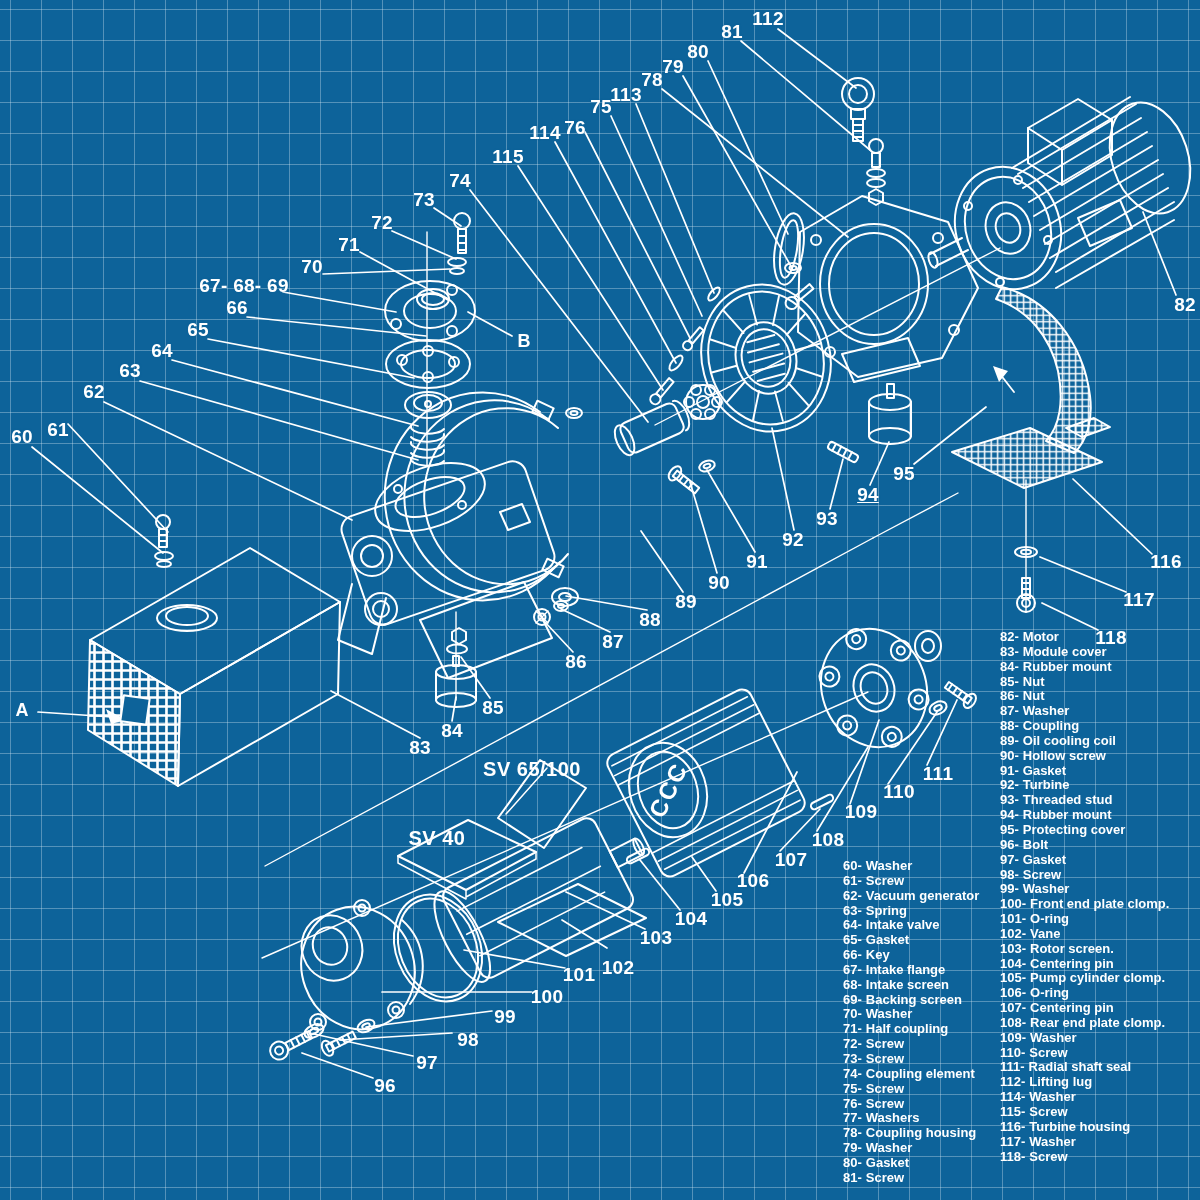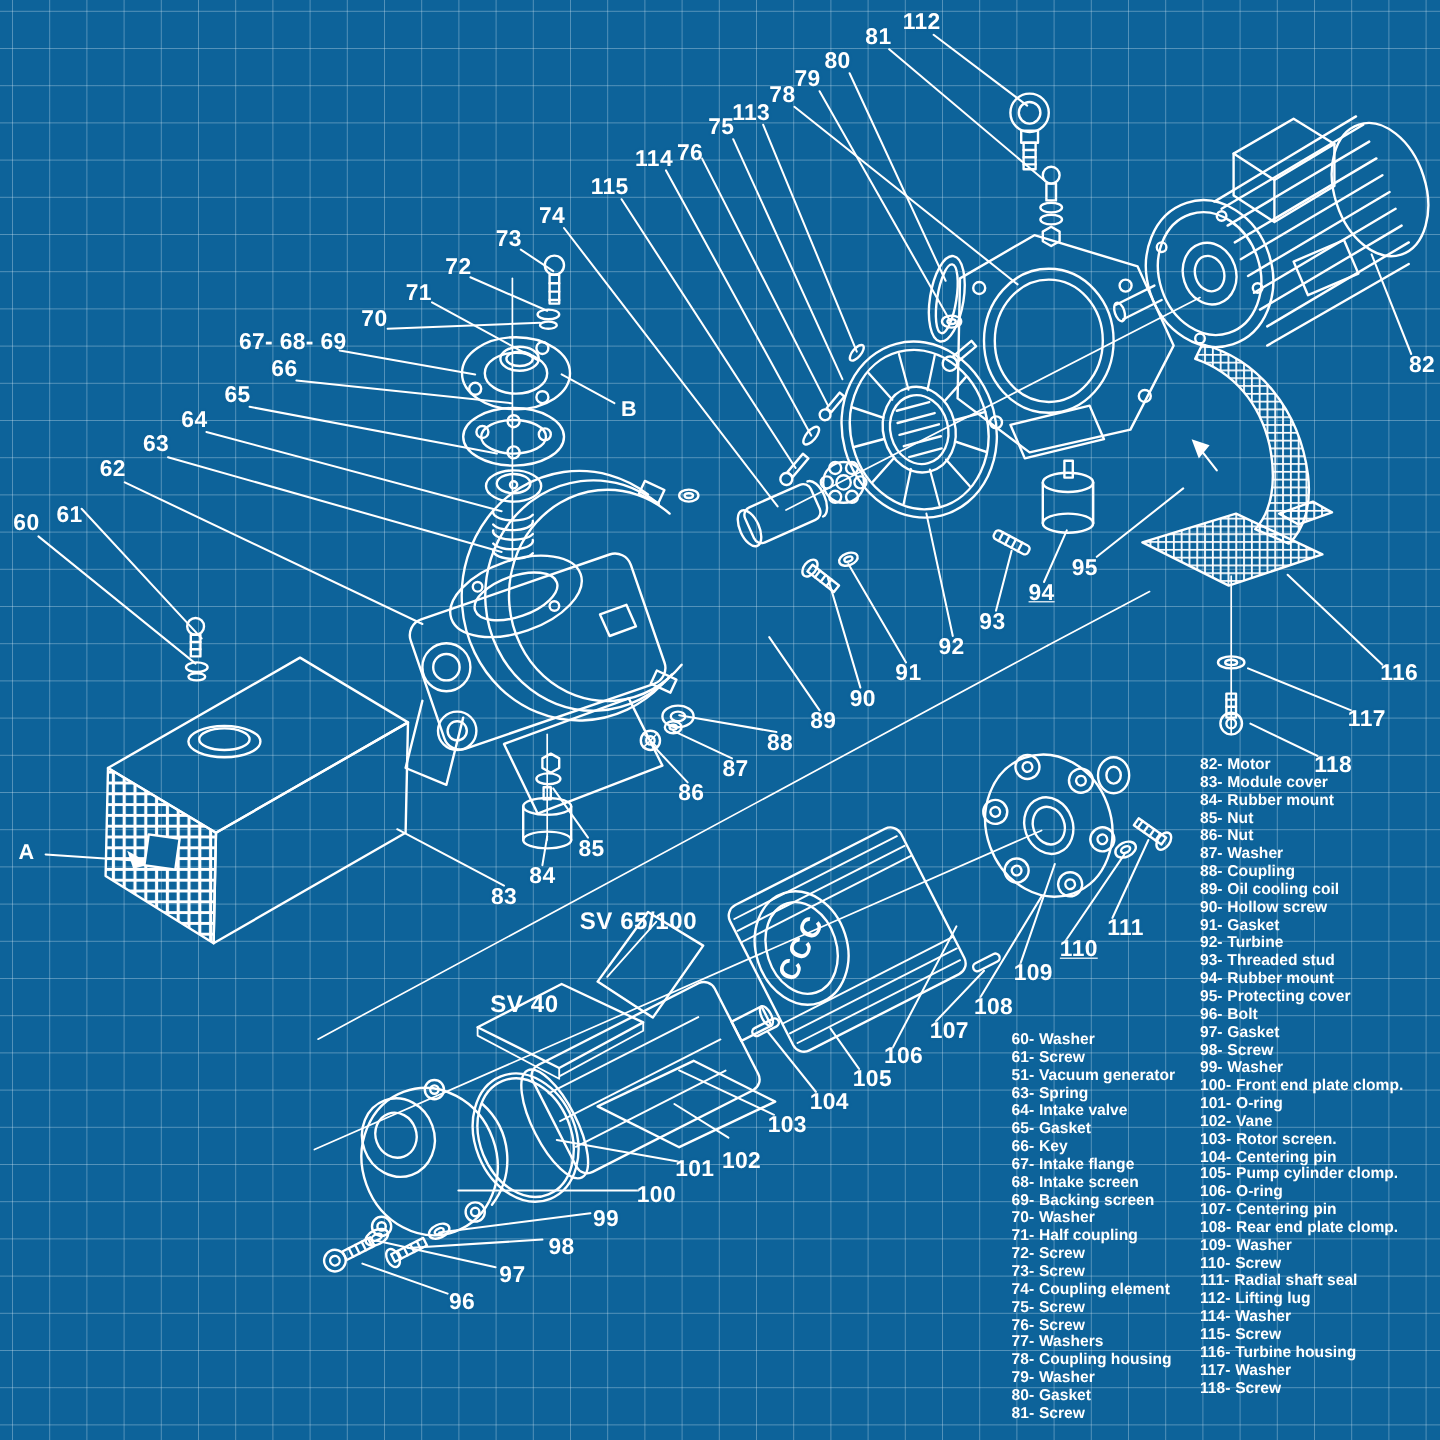--- a/index.html
+++ b/index.html
@@ -533,21 +533,21 @@
       <div class="callout" style="left: 547px; top: 997px;">100</div>
       <div class="callout" style="left: 579px; top: 975px;">101</div>
       <div class="callout" style="left: 618px; top: 956px; margin-top: 12px;">102</div>
       <div class="callout" style="left: 656px; top: 938px;">103</div>
       <div class="callout" style="left: 691px; top: 919px;">104</div>
       <div class="callout" style="left: 727px; top: 900px;">105</div>
       <div class="callout" style="left: 753px; top: 881px;">106</div>
       <div class="callout" style="left: 791px; top: 860px;">107</div>
       <div class="callout" style="left: 828px; top: 840px;">108</div>
       <div class="callout" style="left: 861px; top: 812px;">109</div>
-      <div class="callout" style="left: 899px; top: 792px; text-decoration: underline;">110</div>
+      <div class="callout" style="left: 899px; top: 792px;">110</div>
       <div class="callout" style="left: 938px; top: 774px;">111</div>
     </div>
 
   <div class="layer">
 
   <div class="viewlabel" style="left: 22px; top: 710px;">A</div>
       <div class="viewlabel" style="left: 524px; top: 341px;">B</div>
     </div>
 
   <div class="layer">
@@ -558,21 +558,21 @@
 
   <div id="plist-left" class="plist">
 
   <div>
         <span class="num">60-</span><span>Washer</span>
       </div>
       <div>
         <span class="num">61-</span><span>Screw</span>
       </div>
       <div>
-        <span class="num">51-</span><span>Vacuum generator</span>
+        <span class="num">62-</span><span>Vacuum generator</span>
       </div>
       <div>
         <span class="num">63-</span><span>Spring</span>
       </div>
       <div>
         <span class="num">64-</span><span>Intake valve</span>
       </div>
       <div>
         <span class="num">65-</span><span>Gasket</span>
       </div>

